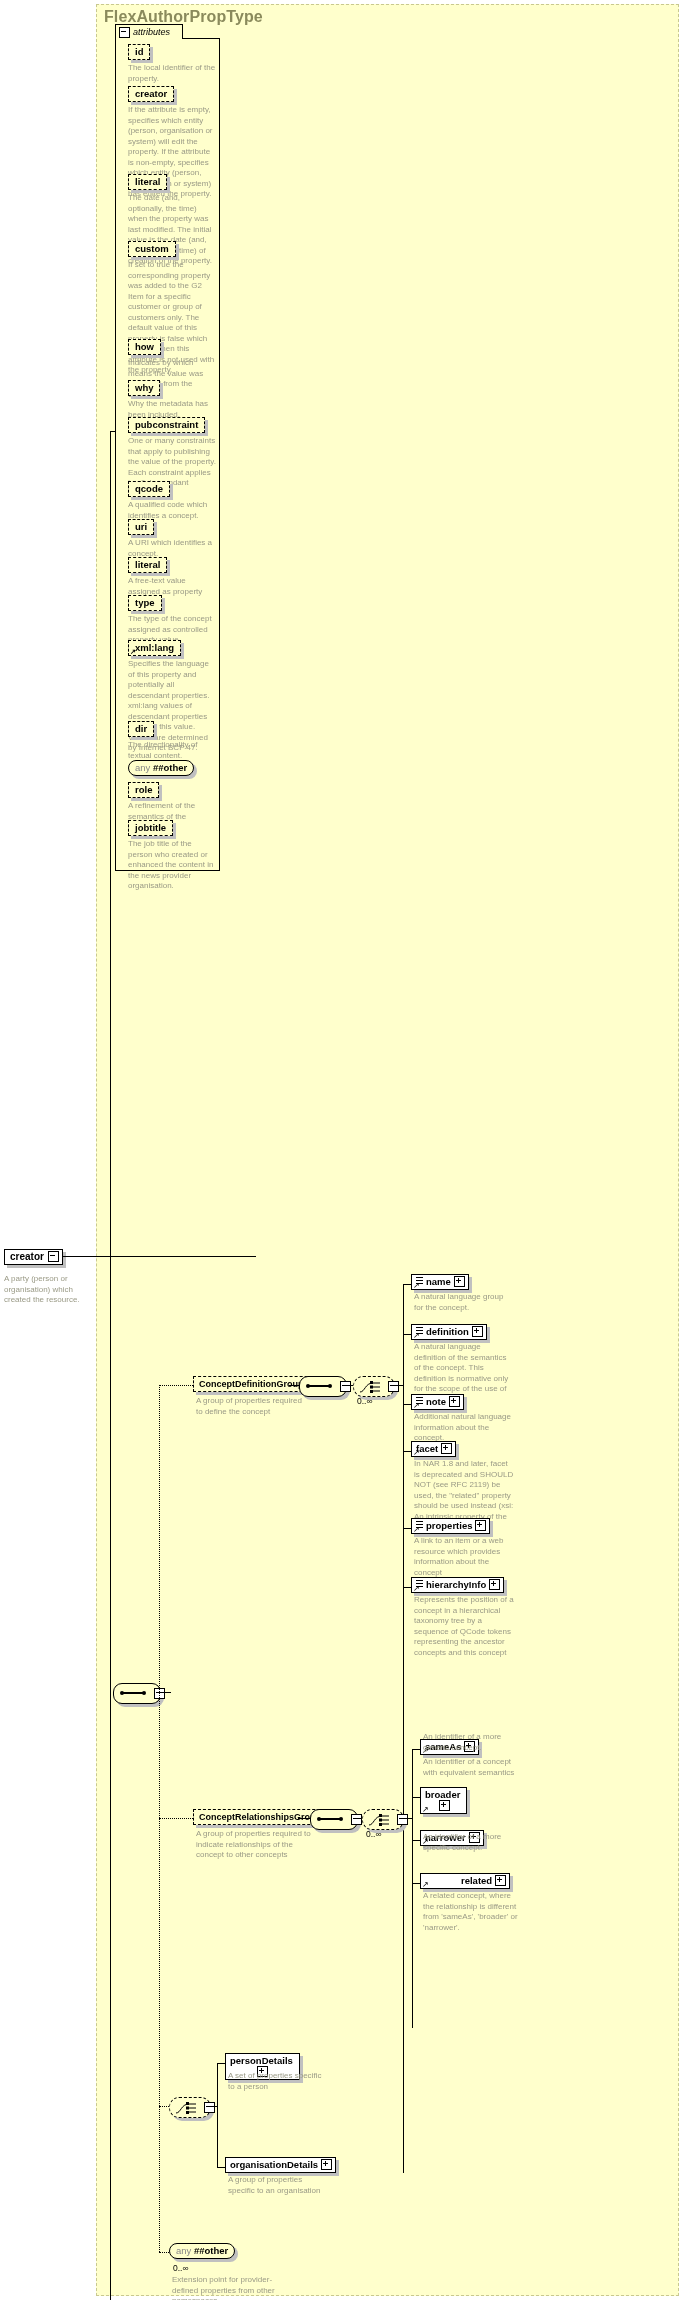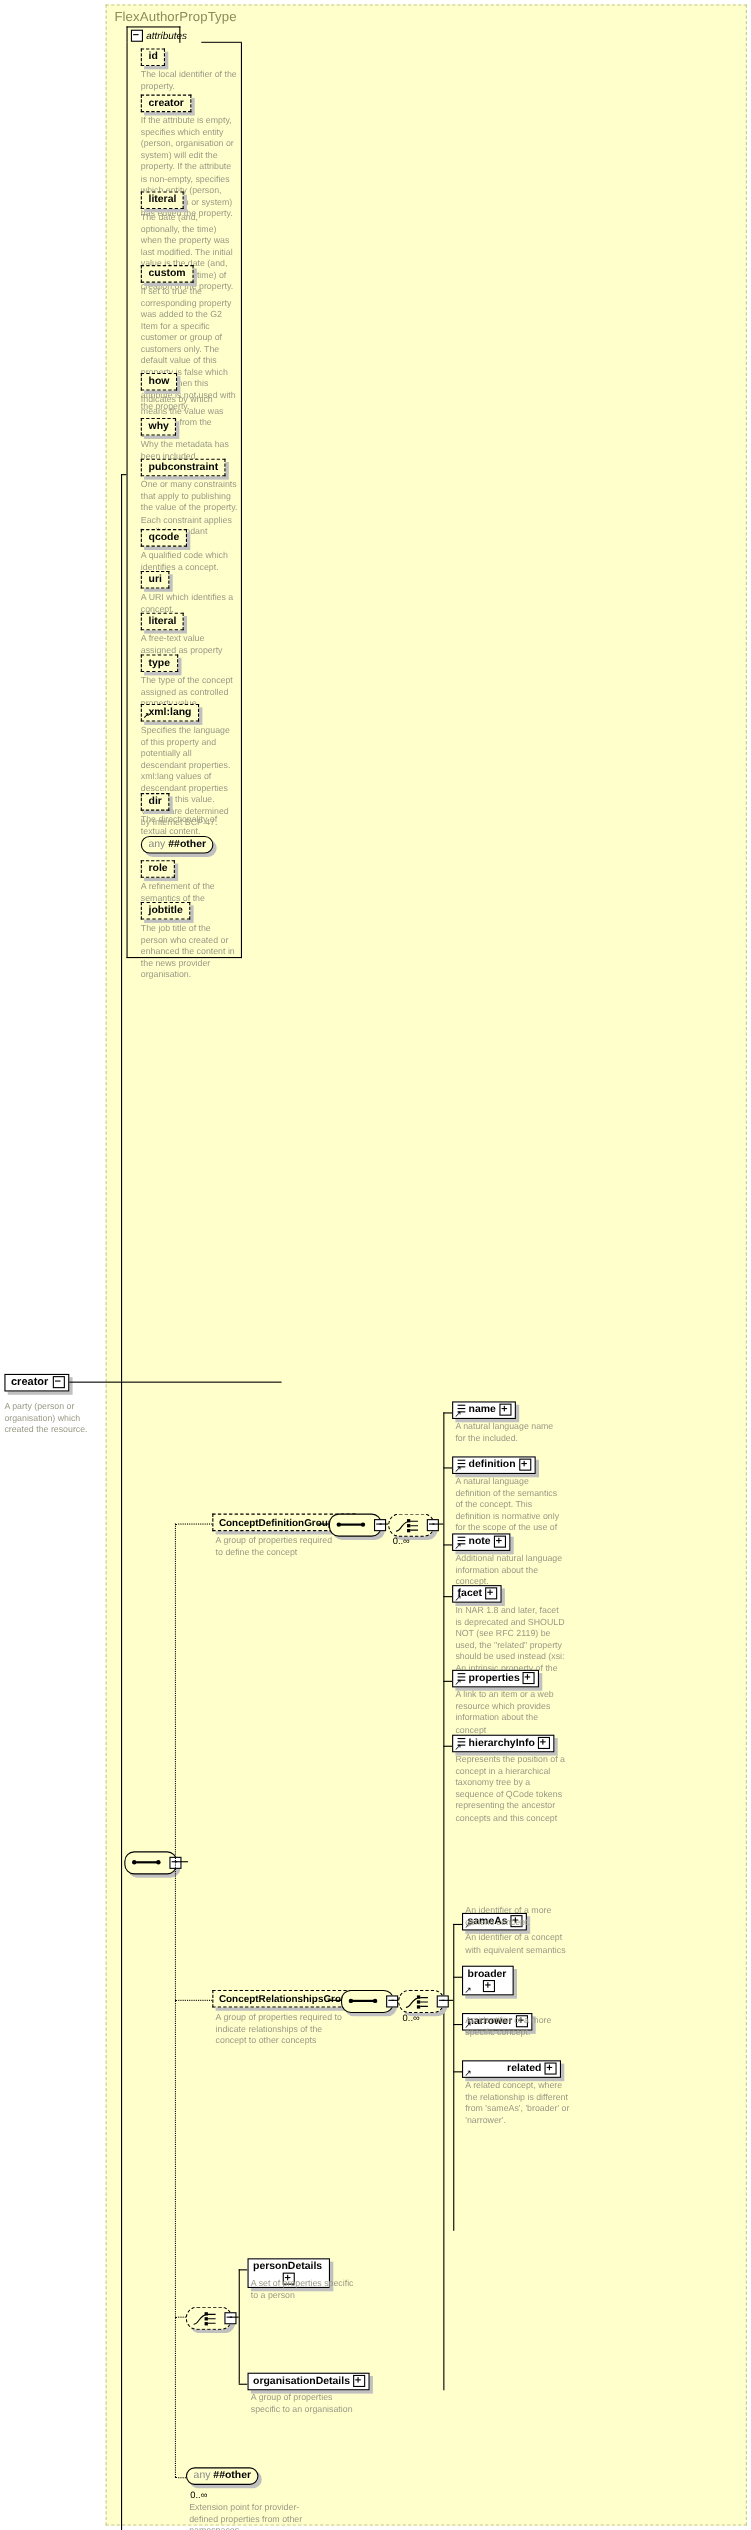--- a/index.html
+++ b/index.html
@@ -15,28 +15,28 @@
   
   #ct-frame{
     position:absolute; left:96px; top:4px;
     width:583px; height:2292px;
     background:#ffffcc;
     border:1px dashed #c8c890;
     box-sizing:border-box;
   }
   #ct-title{
     position:absolute; left:104px; top:8px;
-    font-size:12px; font-weight:normal; color:#8a8a5c;
+    font-size:16px; font-weight:bold; color:#8a8a5c;
     letter-spacing:.1px;
   }
 
   
   #attr-tab{
     position:absolute; left:115px; top:24px;
-    width:49px; height:15px;
+    width:68px; height:15px;
     background:#ffffcc;
     border:1px solid #000; border-bottom:none;
     box-sizing:border-box;
     display:flex; align-items:center; gap:3px;
     padding-left:3px;
   }
   #attr-tab .lbl{font-style:italic;font-size:9px;}
   #attr-body{
     position:absolute; left:115px; top:39px;
     width:105px; height:832px;
@@ -339,21 +339,21 @@
 <div class="el" style="left:411px;top:1274px;">
   <span class="stack">
       <i></i>
       <i></i>
       <i></i>
     </span>
   <span class="nm">name</span>
   <span class="boxglyph plus"></span>
   <span class="arrow">↗</span>
 </div>
-<div class="el-desc" style="left:414px;top:1292px;width:100px;">A natural language name for the included.</div>
+<div class="el-desc" style="left:414px;top:1292px;width:100px;">A natural language group for the concept.</div>
 
 <div class="ln lnh" style="left:403px;top:1334px;width:8px;"></div>
 <div class="el" style="left:411px;top:1324px;">
   <span class="stack">
       <i></i>
       <i></i>
       <i></i>
     </span>
   <span class="nm">definition</span>
   <span class="boxglyph plus"></span>

